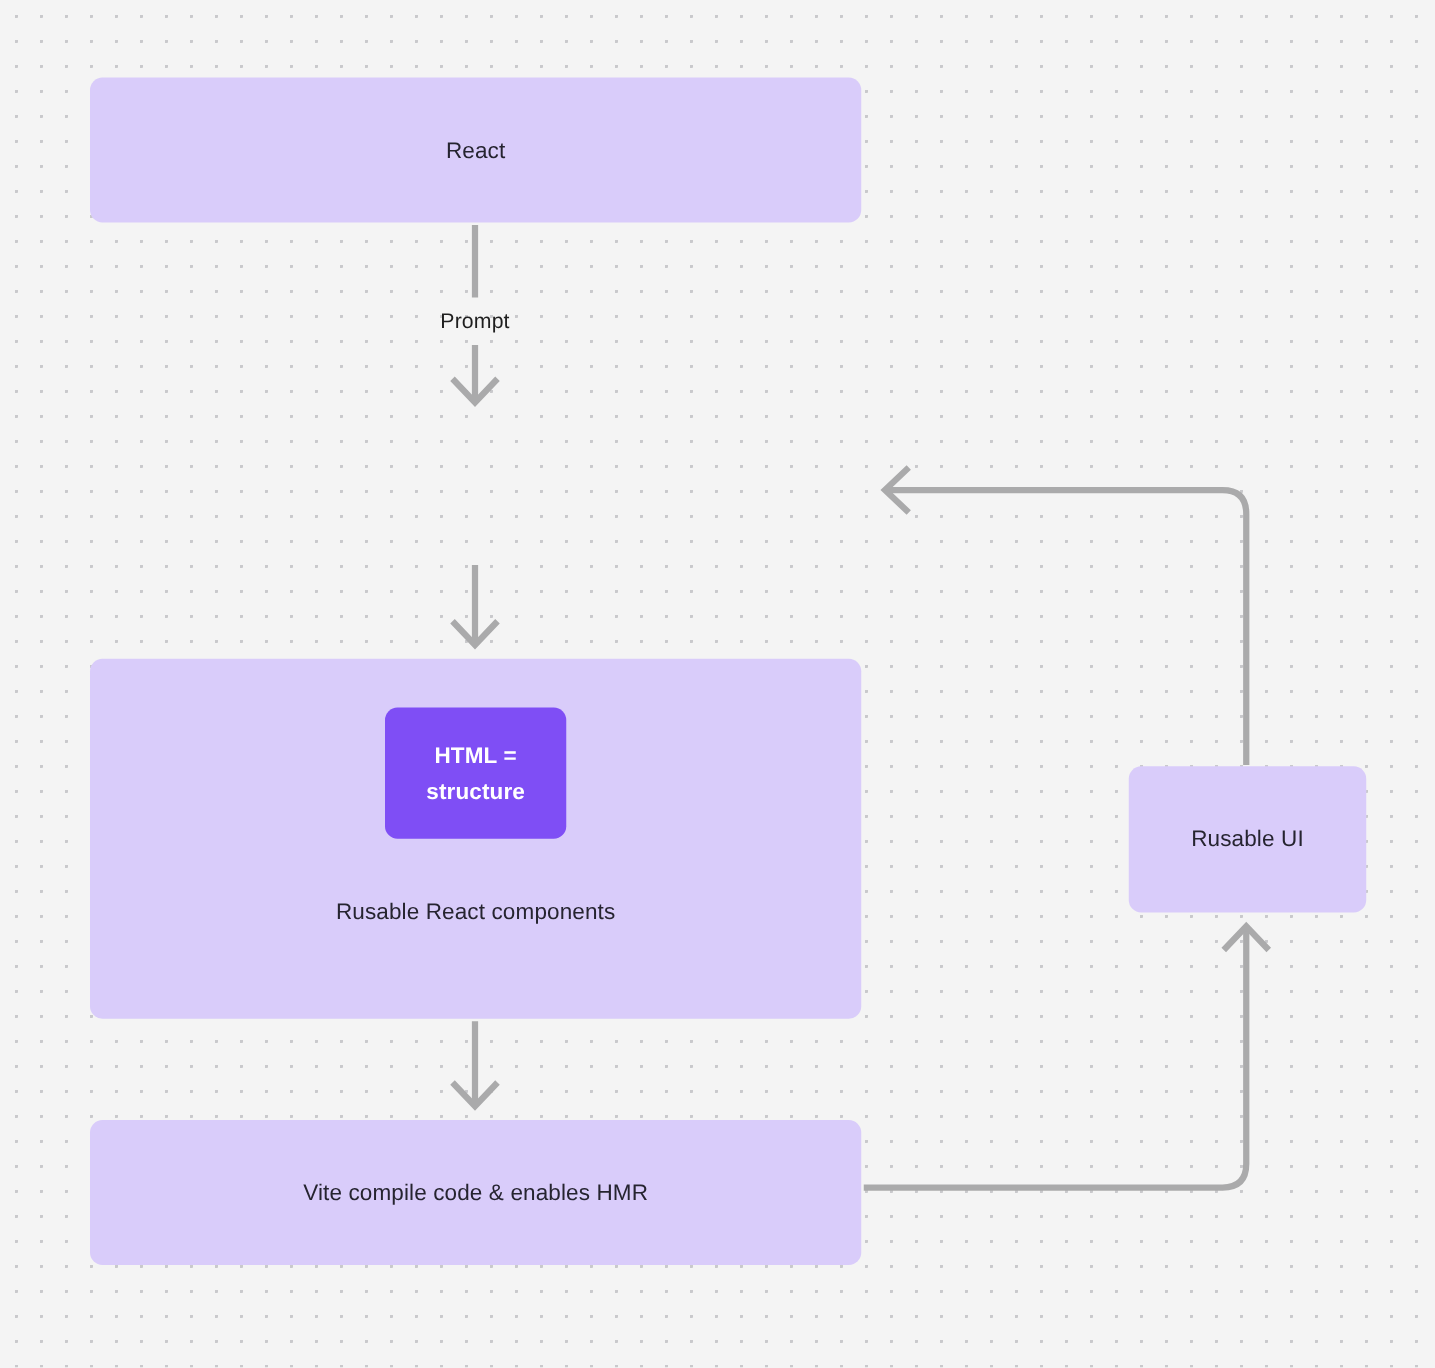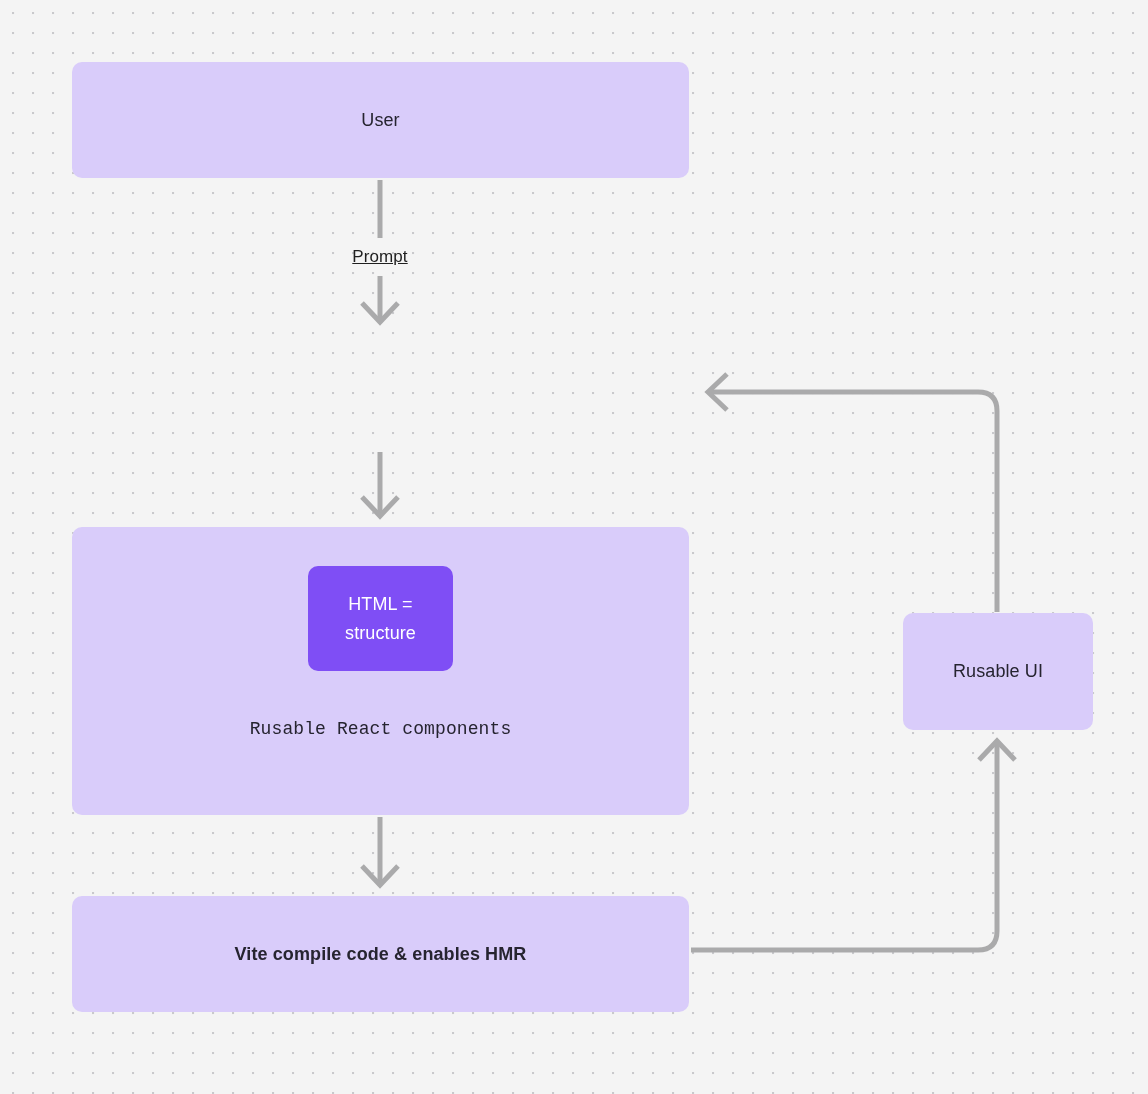--- a/index.html
+++ b/index.html
@@ -38,27 +38,28 @@
     letter-spacing: .1px;
   }
 
   .node-dark {
     background: #7f4ef5;
     color: #ffffff;
     font-size: 18px;
     line-height: 1.6;
     border-radius: 10px;
     letter-spacing: .1px;
+    font-weight: bold;
   }
 
   
   #node-user        { left: 72px;  top: 62px;  width: 617px; height: 116px; }
   #node-webapp      { left: 72px;  top: 334px; width: 617px; height: 116px; }
   #node-components  { left: 72px;  top: 527px; width: 617px; height: 288px; }
-  #node-vite        { left: 72px;  top: 896px; width: 617px; height: 116px; font-weight: bold; }
+  #node-vite        { left: 72px;  top: 896px; width: 617px; height: 116px; }
   #node-render      { left: 903px; top: 613px; width: 190px; height: 117px; }
 
   #node-components {
     display: block;
   }
   .sub-row {
     position: absolute;
     left: 0;
     top: 39px;
     width: 100%;
@@ -78,21 +79,20 @@
   }
   .components-caption {
     position: absolute;
     left: 0;
     top: 190px;
     width: 100%;
     text-align: center;
     font-size: 18px;
     color: #262430;
     letter-spacing: .1px;
-    font-family: Liberation Mono, monospace;
   }
 
   
   #edges {
     position: absolute;
     left: 0; top: 0;
     width: 1148px;
     height: 1094px;
     overflow: visible;
     pointer-events: none;
@@ -112,21 +112,21 @@
   }
 
   .edge-label {
     position: absolute;
     font-size: 17px;
     color: #1f1f1f;
     letter-spacing: .1px;
     white-space: nowrap;
     transform: translate(-50%, -50%);
   }
-  #label-prompt { left: 380px; top: 257px; text-decoration: underline; }
+  #label-prompt { left: 380px; top: 257px; }
 </style>
 </head>
 <body>
 
 <div id="canvas">
 
   <svg id="edges" viewBox="0 0 1148 1094" width="1148" height="1094">
 
     <g>
       <path class="edge-path" d="M 380,180 L 380,238"></path>
@@ -151,21 +151,21 @@
 
     <g>
       <path class="edge-path" d="M 997,612 L 997,411 Q 997,392 978,392 L 709,392"></path>
       <path class="edge-head" d="M 727,374 L 708,392 L 727,410"></path>
     </g>
   </svg>
 
   <div class="edge-label" id="label-prompt">Prompt</div>
 
   <div class="node node-light" id="node-user">
-    <span>User</span>
+    <span>React</span>
   </div>
 
 
   <div class="node node-light" id="node-components">
     <div class="sub-row">
       <div class="node-dark sub-box">
         <span>
           <span>HTML =</span><br>
           <span>structure</span>
         </span>

